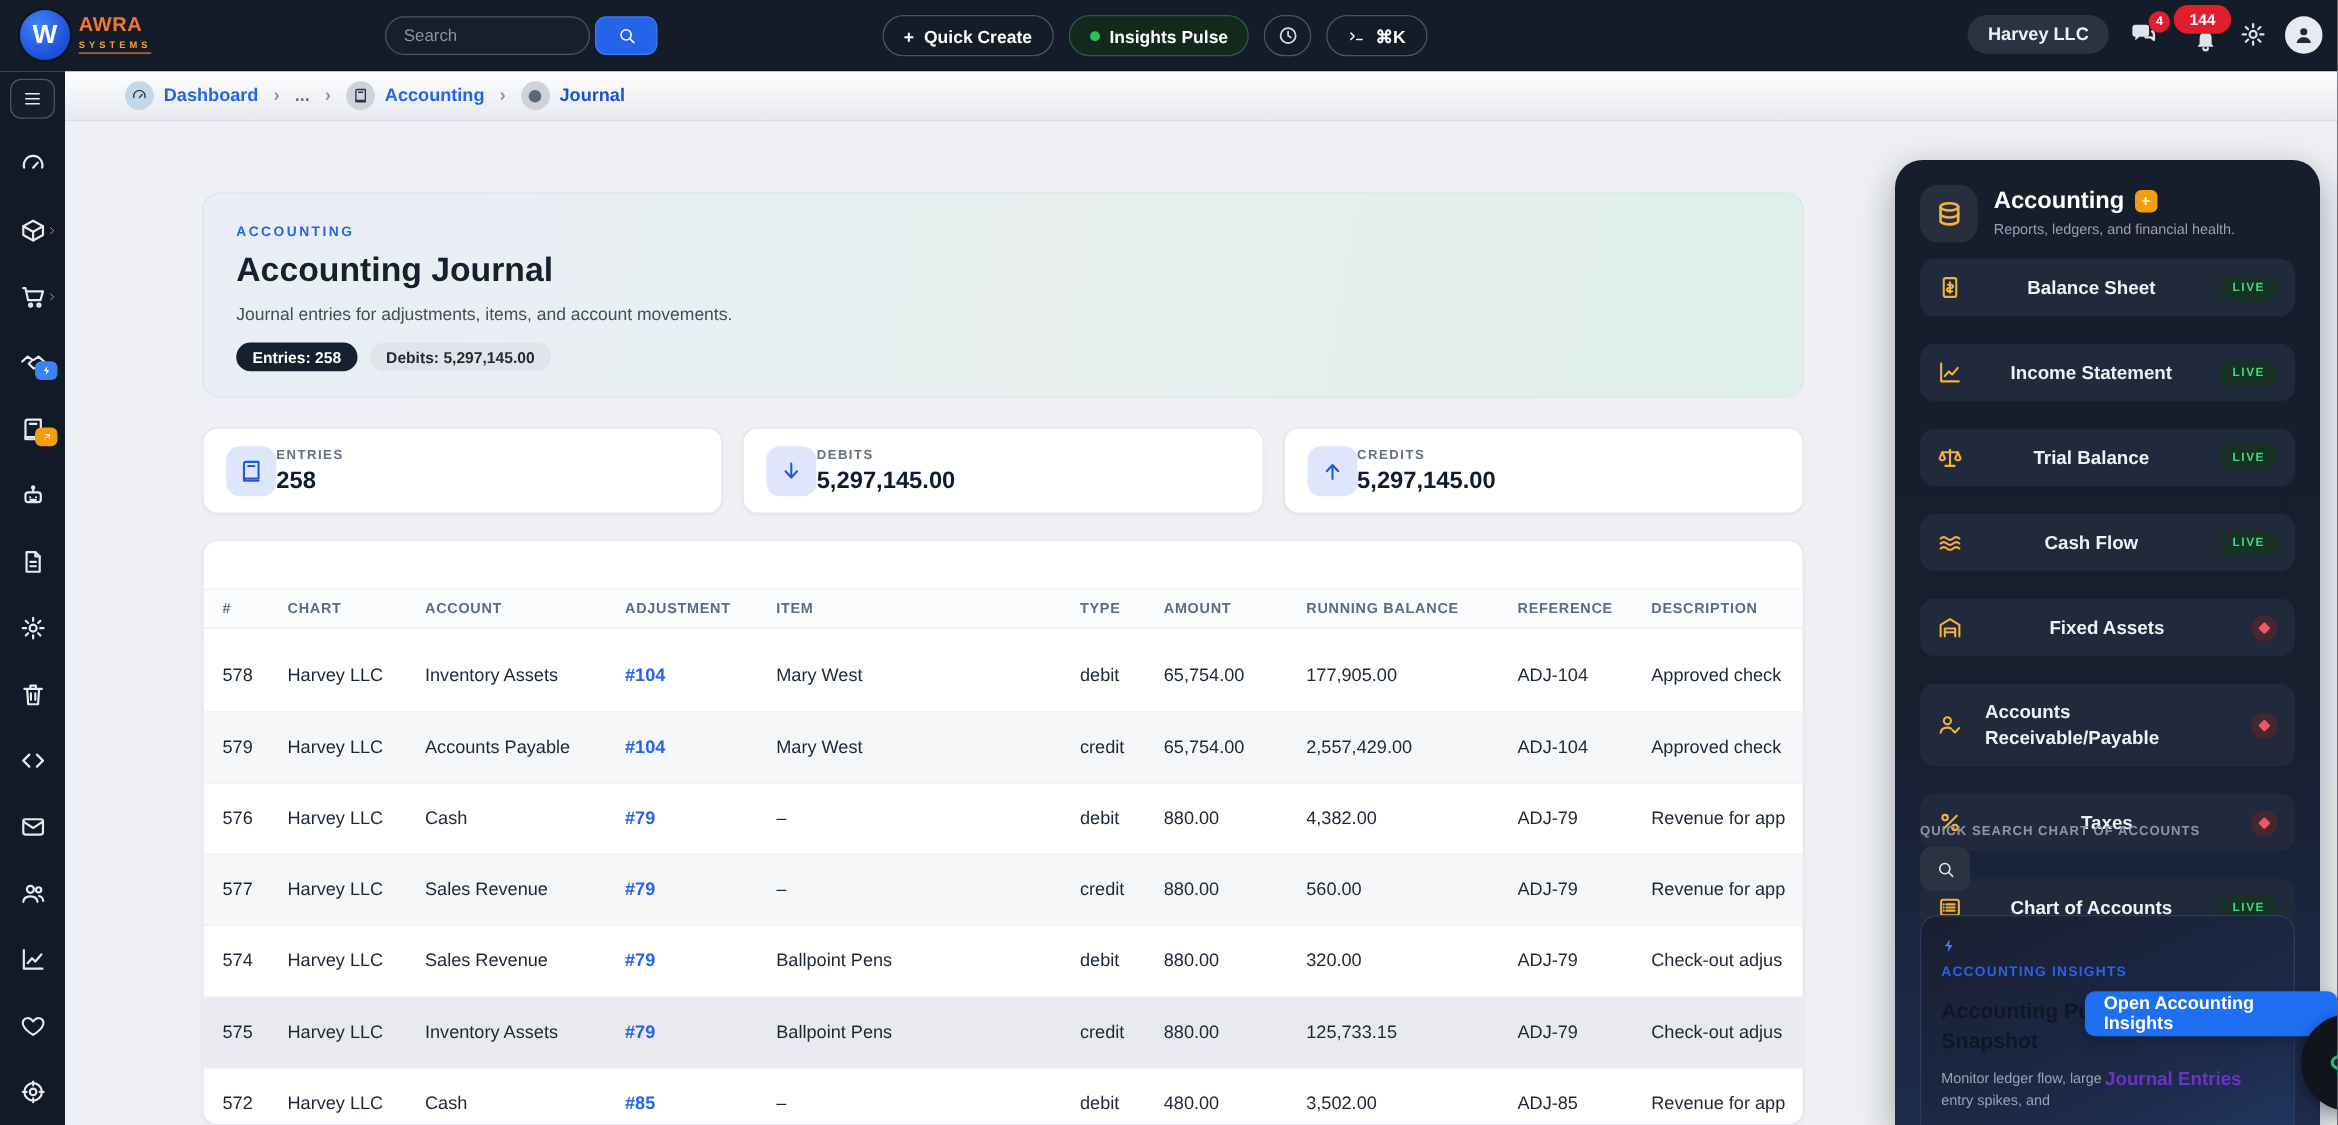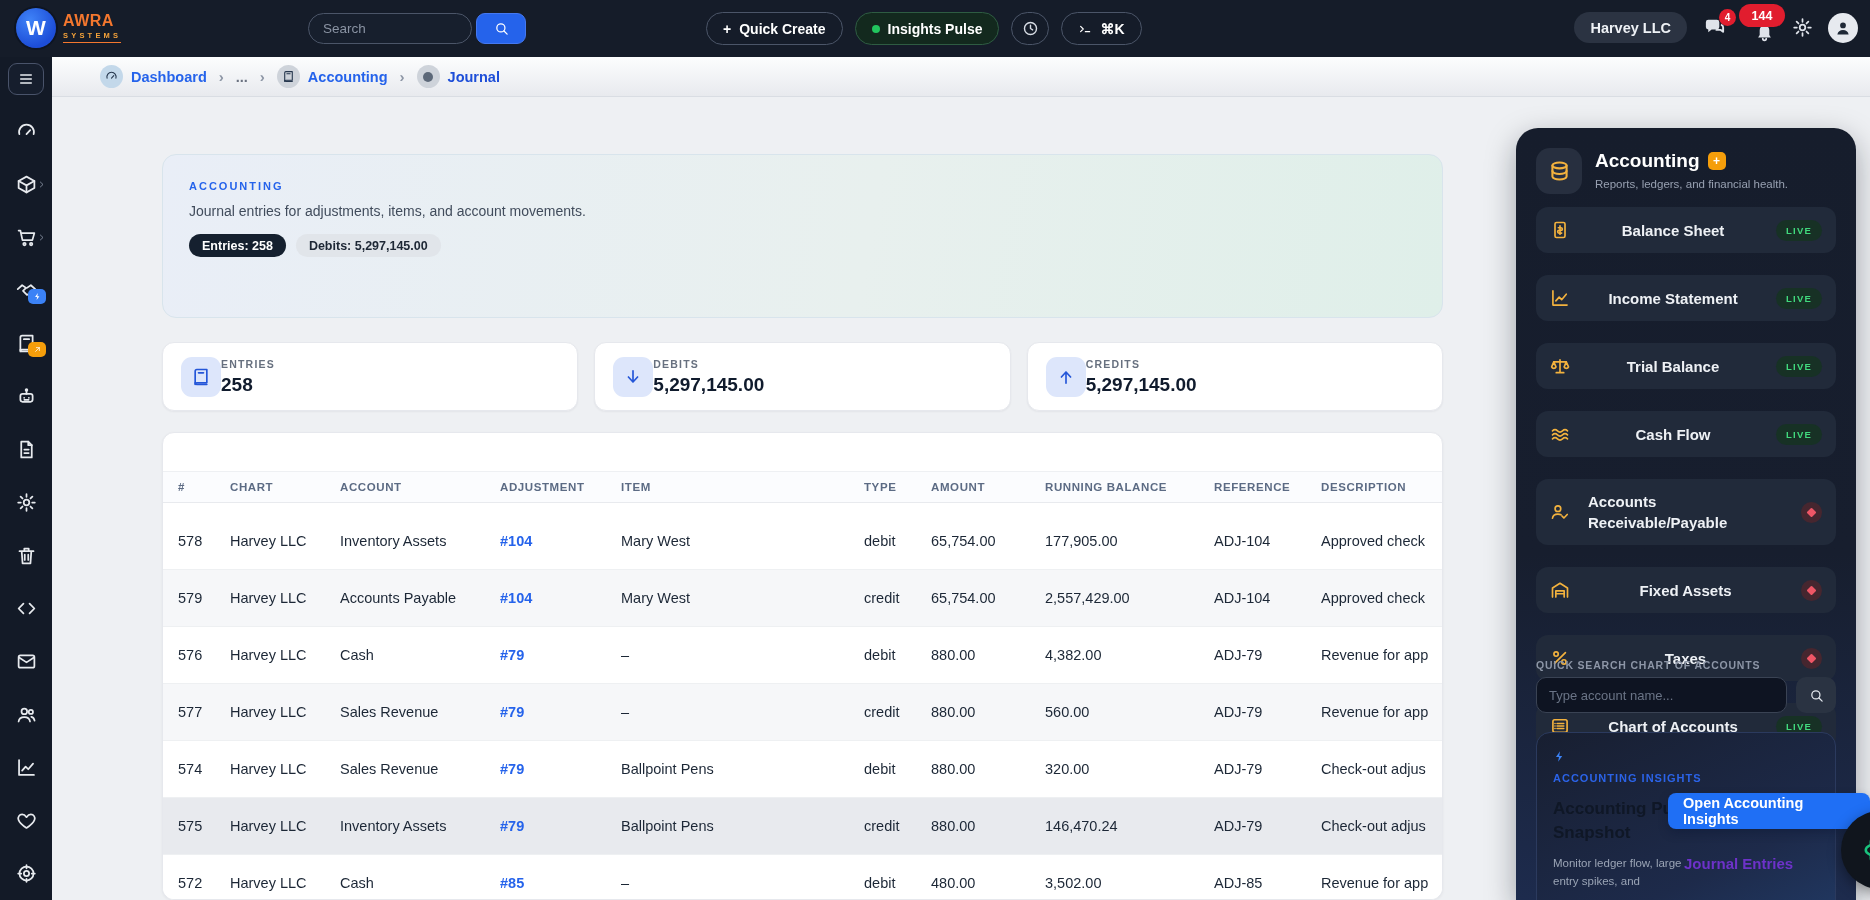--- a/index.html
+++ b/index.html
@@ -360,20 +360,21 @@
             <span class="crumb-dot"></span>
           </span>
           <span data-interactable="false">Journal</span>
         </span>
       </div>
   </div>
 
   <div class="main" data-interactable="false">
     <div class="hero" data-interactable="false">
       <div class="hero-eyebrow" data-interactable="false">ACCOUNTING</div>
+      <div class="hero-title" data-interactable="false">Accounting Journal</div>
       <div class="hero-sub" data-interactable="false">Journal entries for adjustments, items, and account movements.</div>
       <div class="hero-badges" data-interactable="false">
         <span class="hbadge dark" data-interactable="false">Entries: 258</span>
         <span class="hbadge light" data-interactable="false">Debits: 5,297,145.00</span>
       </div>
     </div>
 
     <div class="stats" id="stats-row" data-interactable="false">
         <div class="stat-card" data-interactable="false">
           <div class="stat-icon" data-interactable="false">
@@ -487,21 +488,21 @@
             <span class="tcell" data-interactable="false">Check-out adjus</span>
           </div>
           <div class="tgrid trow hl" data-interactable="true">
             <span class="tcell" data-interactable="false">575</span>
             <span class="tcell" data-interactable="false">Harvey LLC</span>
             <span class="tcell" data-interactable="false">Inventory Assets</span>
             <span class="tcell cell-link" data-interactable="true">#79</span>
             <span class="tcell" data-interactable="false">Ballpoint Pens</span>
             <span class="tcell" data-interactable="false">credit</span>
             <span class="tcell" data-interactable="false">880.00</span>
-            <span class="tcell" data-interactable="false">146,470.24</span>
+            <span class="tcell" data-interactable="false">125,733.15</span>
             <span class="tcell" data-interactable="false">ADJ-79</span>
             <span class="tcell" data-interactable="false">Check-out adjus</span>
           </div>
           <div class="tgrid trow" data-interactable="true">
             <span class="tcell" data-interactable="false">572</span>
             <span class="tcell" data-interactable="false">Harvey LLC</span>
             <span class="tcell" data-interactable="false">Cash</span>
             <span class="tcell cell-link" data-interactable="true">#85</span>
             <span class="tcell" data-interactable="false">–</span>
             <span class="tcell" data-interactable="false">debit</span>
@@ -566,47 +567,47 @@
         </div>
         <div class="p-item" data-interactable="true">
           <span class="p-item-icon" data-interactable="false">
             <svg viewBox="0 0 24 24" fill="none" stroke="currentColor" stroke-width="2" stroke-linecap="round" stroke-linejoin="round" style="height: 20px; width: 20px; display: block;">
               <path d="M3 8.2c2-1.9 4-1.9 6 0s4 1.9 6 0 4-1.9 6 0M3 13c2-1.9 4-1.9 6 0s4 1.9 6 0 4-1.9 6 0M3 17.8c2-1.9 4-1.9 6 0s4 1.9 6 0 4-1.9 6 0"></path>
             </svg>
           </span>
           <span class="p-label" data-interactable="false">Cash Flow</span>
           <span class="live-badge" data-interactable="false">LIVE</span>
         </div>
+        <div class="p-item" data-interactable="true">
+          <span class="p-item-icon" data-interactable="false">
+            <svg viewBox="0 0 24 24" fill="none" stroke="currentColor" stroke-width="2" stroke-linecap="round" stroke-linejoin="round" style="height: 20px; width: 20px; display: block;">
+              <path d="M3 20.5V9.5L12 4l9 5.5v11"></path>
+              <path d="M7 20.5V13h10v7.5M7 16.5h10"></path>
+            </svg>
+          </span>
+          <span class="p-label" data-interactable="false">Fixed Assets</span>
+          <span class="dot-badge" data-interactable="false">
+            <span></span>
+          </span>
+        </div>
         <div class="p-item tall" data-interactable="true">
           <span class="p-item-icon" data-interactable="false">
             <svg viewBox="0 0 24 24" fill="none" stroke="currentColor" stroke-width="2" stroke-linecap="round" stroke-linejoin="round" style="height: 20px; width: 20px; display: block;">
               <circle cx="9.5" cy="8" r="3.4"></circle>
               <path d="M3 19.5c.4-3.2 3-5 6.5-5 1.4 0 2.7.3 3.7.9M14.5 17l2.2 2.2 4-4.2"></path>
             </svg>
           </span>
           <span class="p-label left" data-interactable="false">Accounts Receivable/Payable</span>
           <span class="dot-badge" data-interactable="false">
             <span></span>
           </span>
         </div>
         <div class="p-item" data-interactable="true">
           <span class="p-item-icon" data-interactable="false">
             <svg viewBox="0 0 24 24" fill="none" stroke="currentColor" stroke-width="2" stroke-linecap="round" stroke-linejoin="round" style="height: 20px; width: 20px; display: block;">
-              <path d="M3 20.5V9.5L12 4l9 5.5v11"></path>
-              <path d="M7 20.5V13h10v7.5M7 16.5h10"></path>
-            </svg>
-          </span>
-          <span class="p-label" data-interactable="false">Fixed Assets</span>
-          <span class="dot-badge" data-interactable="false">
-            <span></span>
-          </span>
-        </div>
-        <div class="p-item" data-interactable="true">
-          <span class="p-item-icon" data-interactable="false">
-            <svg viewBox="0 0 24 24" fill="none" stroke="currentColor" stroke-width="2" stroke-linecap="round" stroke-linejoin="round" style="height: 20px; width: 20px; display: block;">
               <path d="M5.5 18.5l13-13"></path>
               <circle cx="7.3" cy="7.3" r="2.6"></circle>
               <circle cx="16.7" cy="16.7" r="2.6"></circle>
             </svg>
           </span>
           <span class="p-label" data-interactable="false">Taxes</span>
           <span class="dot-badge" data-interactable="false">
             <span></span>
           </span>
         </div>
@@ -616,21 +617,20 @@
               <rect x="3.5" y="4.5" width="17" height="15" rx="2"></rect>
               <path d="M8.5 9h8M8.5 12h8M8.5 15h8M6 9h.01M6 12h.01M6 15h.01"></path>
             </svg>
           </span>
           <span class="p-label" data-interactable="false">Chart of Accounts</span>
           <span class="live-badge" data-interactable="false">LIVE</span>
         </div>
       </div>
     <div class="qs-label" data-interactable="false">QUICK SEARCH CHART OF ACCOUNTS</div>
     <div class="qs-row" data-interactable="false">
-      <input class="qs-input" data-interactable="true" placeholder="Type account name..." style="">
       <div class="qs-btn" data-interactable="true">
           <span class="js-icon" data-interactable="false">
             <svg viewBox="0 0 24 24" fill="none" stroke="currentColor" stroke-width="2" stroke-linecap="round" stroke-linejoin="round" style="height: 15px; width: 15px; display: block;">
               <circle cx="11" cy="11" r="6.5"></circle>
               <path d="M16 16l5 5"></path>
             </svg>
           </span>
         </div>
     </div>
     <div class="insights" data-interactable="false">

